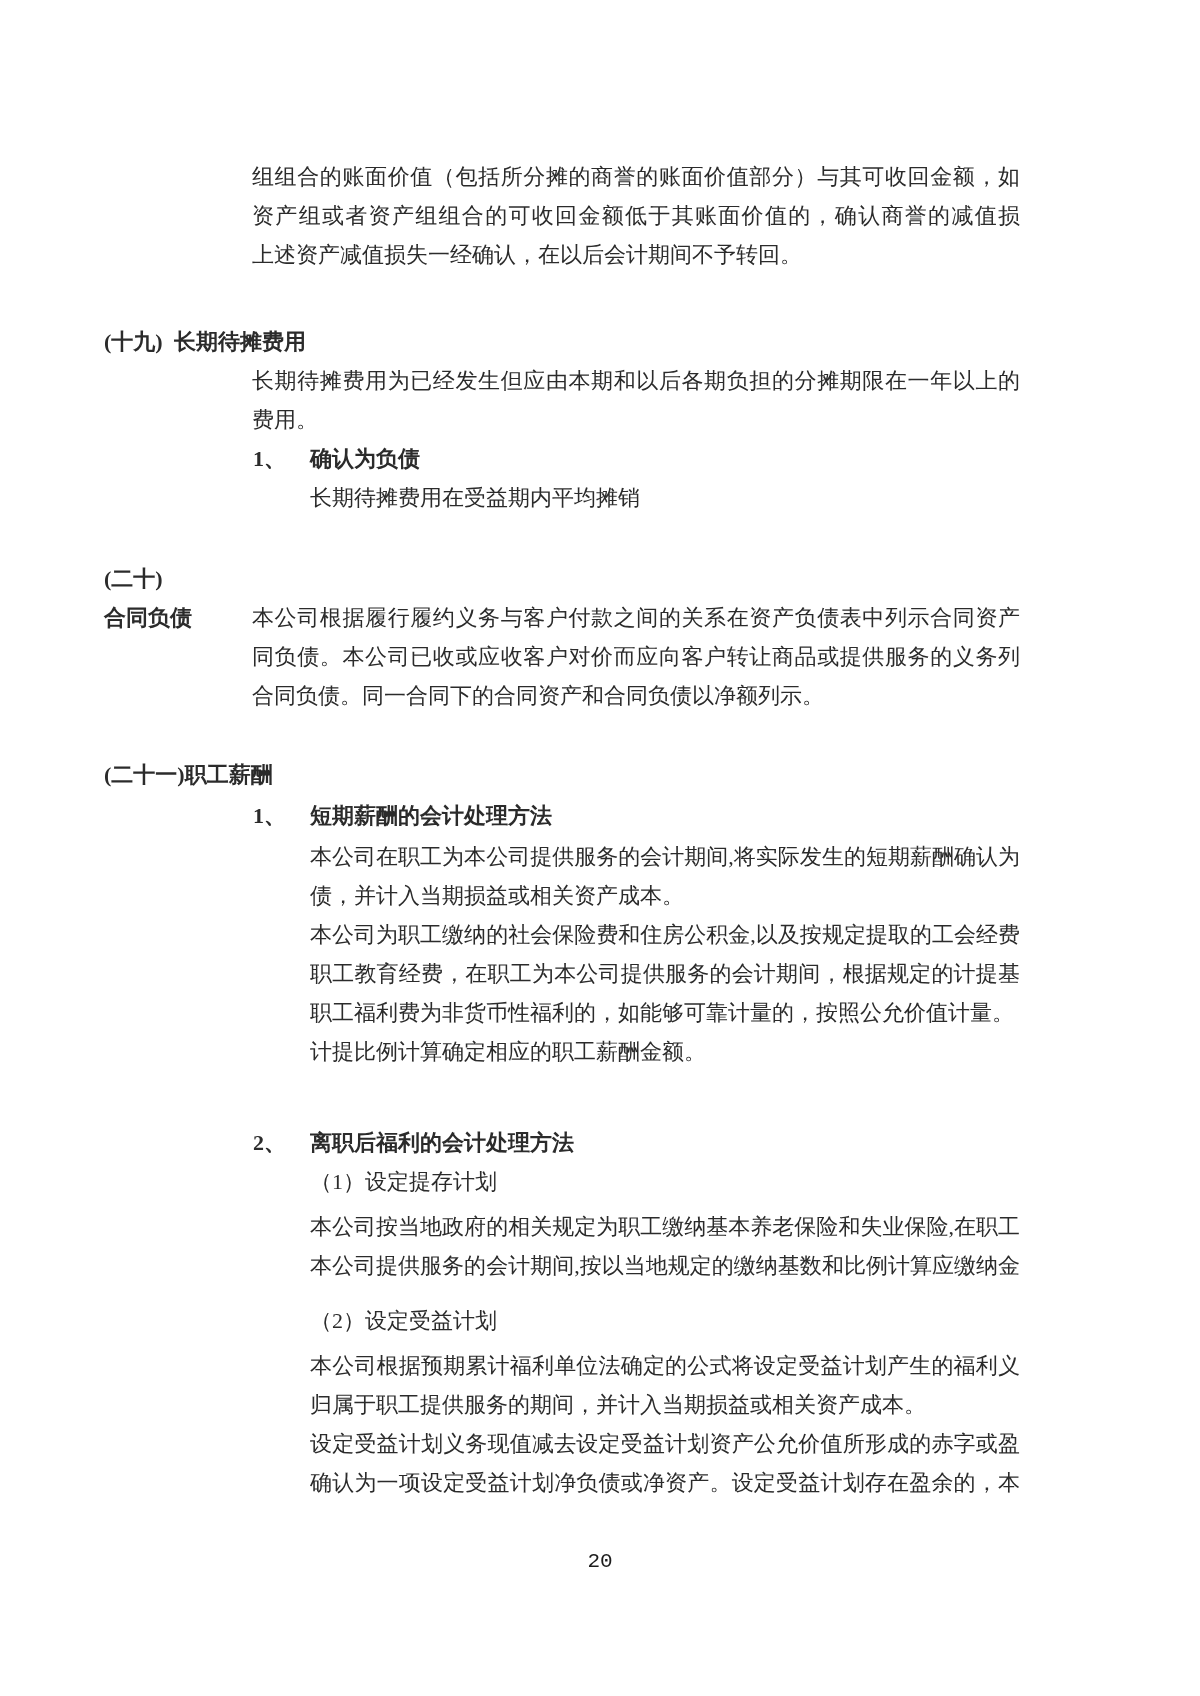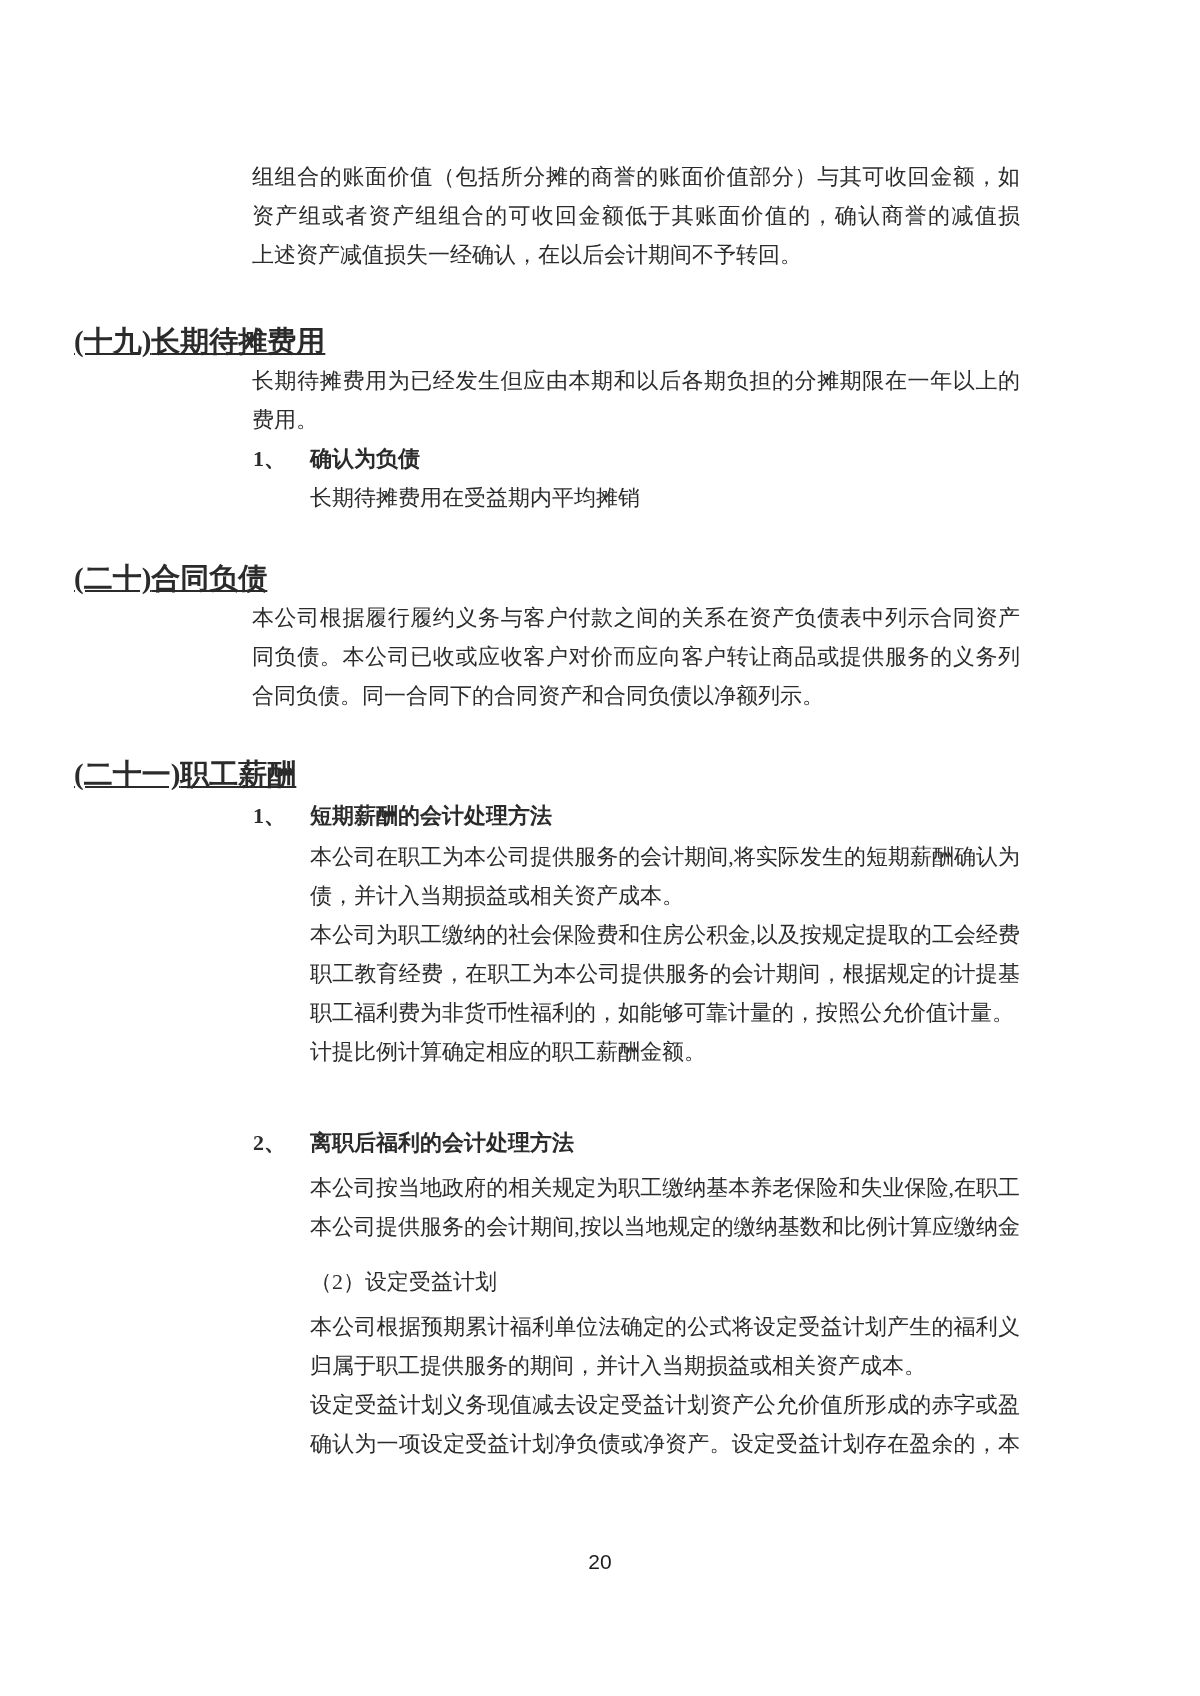--- a/index.html
+++ b/index.html
@@ -21,44 +21,43 @@
     white-space:nowrap;
   }
   .line.j {
     white-space:normal;
     text-align:justify;
     text-align-last:justify;
   }
   .body1 { margin-left:252px; width:768px; }
   .body2 { margin-left:310px; width:710px; }
   .section-h {
-    margin-left:74px;
+    margin-left:104px;
     display:flex;
     font-weight:bold;
-    font-size:29px;
+    font-size:22px;
     line-height:39px;
     height:39px;
-    text-decoration:underline;
   }
   .section-h .label { min-width:70px; font-weight:bold; }
   .numbered-h {
     margin-left:253px;
     display:flex;
     font-weight:bold;
     font-size:22px;
     line-height:39px;
     height:39px;
   }
   .numbered-h .label { min-width:57px; }
   .page-number {
     position:absolute;
     top:1549px; left:0;
     width:1200px;
     text-align:center;
-    font-family:Liberation Sans, sans-serif;
+    font-family:Liberation Mono, monospace;
     font-size:21px;
     line-height:26px;
     color:#1c1c1c;
   }
 </style>
 </head>
 <body>
 
 <div class="page">
   <div class="content" id="doc-content">
@@ -75,21 +74,21 @@
         <div class="line j">长期待摊费用为已经发生但应由本期和以后各期负担的分摊期限在一年以上的各项</div>
         <div class="line">费用。</div>
       </div>
       <div class="numbered-h">
         <span class="label">1、</span>
         <span class="title">确认为负债</span>
       </div>
       <div class="body2">
         <div class="line">长期待摊费用在受益期内平均摊销</div>
       </div>
-      <div class="section-h" style="margin-top: 42px;">
+      <div class="section-h" style="margin-top: 42px; flex-direction: column;">
         <span class="label">(二十)</span>
         <span class="title">合同负债</span>
       </div>
       <div class="body1">
         <div class="line j">本公司根据履行履约义务与客户付款之间的关系在资产负债表中列示合同资产或合</div>
         <div class="line j">同负债。本公司已收或应收客户对价而应向客户转让商品或提供服务的义务列示为</div>
         <div class="line">合同负债。同一合同下的合同资产和合同负债以净额列示。</div>
       </div>
       <div class="section-h" style="margin-top: 40px;">
         <span class="label">(二十一)</span>
@@ -104,20 +103,23 @@
         <div class="line">债，并计入当期损益或相关资产成本。</div>
         <div class="line j">本公司为职工缴纳的社会保险费和住房公积金,以及按规定提取的工会经费和</div>
         <div class="line j">职工教育经费，在职工为本公司提供服务的会计期间，根据规定的计提基础和</div>
         <div class="line">职工福利费为非货币性福利的，如能够可靠计量的，按照公允价值计量。</div>
         <div class="line">计提比例计算确定相应的职工薪酬金额。</div>
       </div>
       <div class="numbered-h" style="margin-top: 52px;">
         <span class="label">2、</span>
         <span class="title">离职后福利的会计处理方法</span>
       </div>
+      <div class="body2">
+        <div class="line">（1）设定提存计划</div>
+      </div>
       <div class="body2" style="margin-top: 6px;">
         <div class="line j">本公司按当地政府的相关规定为职工缴纳基本养老保险和失业保险,在职工为</div>
         <div class="line j">本公司提供服务的会计期间,按以当地规定的缴纳基数和比例计算应缴纳金额，</div>
       </div>
       <div class="body2" style="margin-top: 16px;">
         <div class="line">（2）设定受益计划</div>
       </div>
       <div class="body2" style="margin-top: 6px;">
         <div class="line j">本公司根据预期累计福利单位法确定的公式将设定受益计划产生的福利义务</div>
         <div class="line">归属于职工提供服务的期间，并计入当期损益或相关资产成本。</div>

